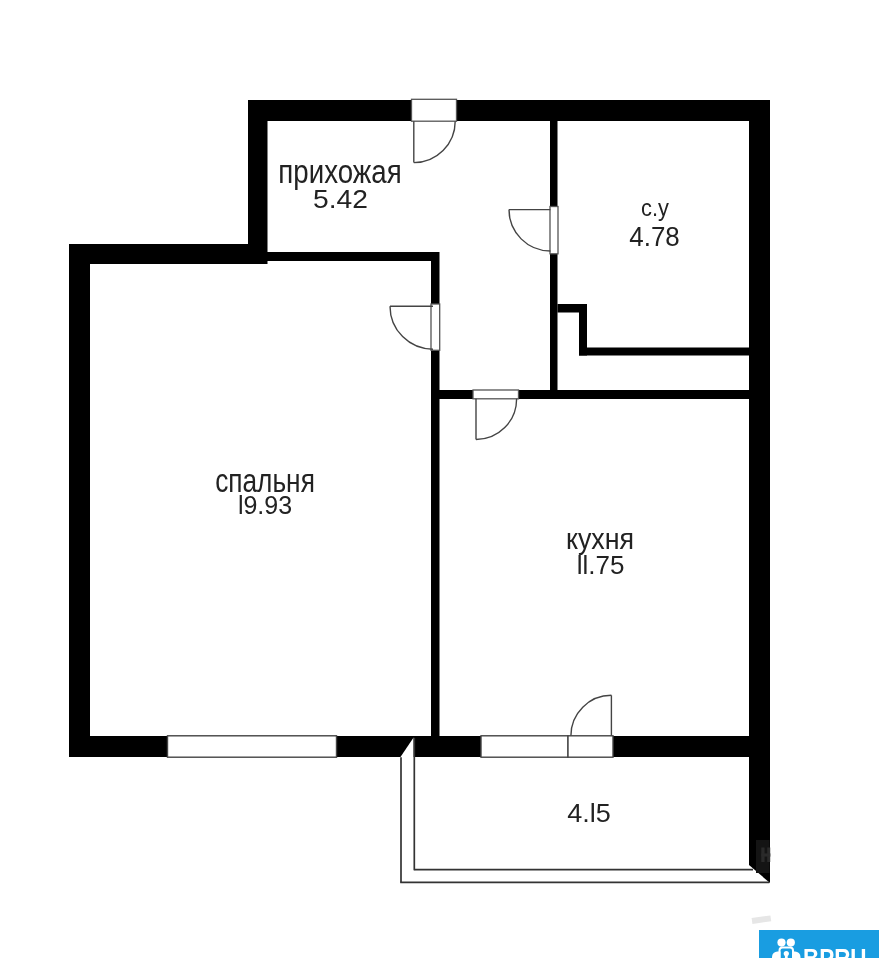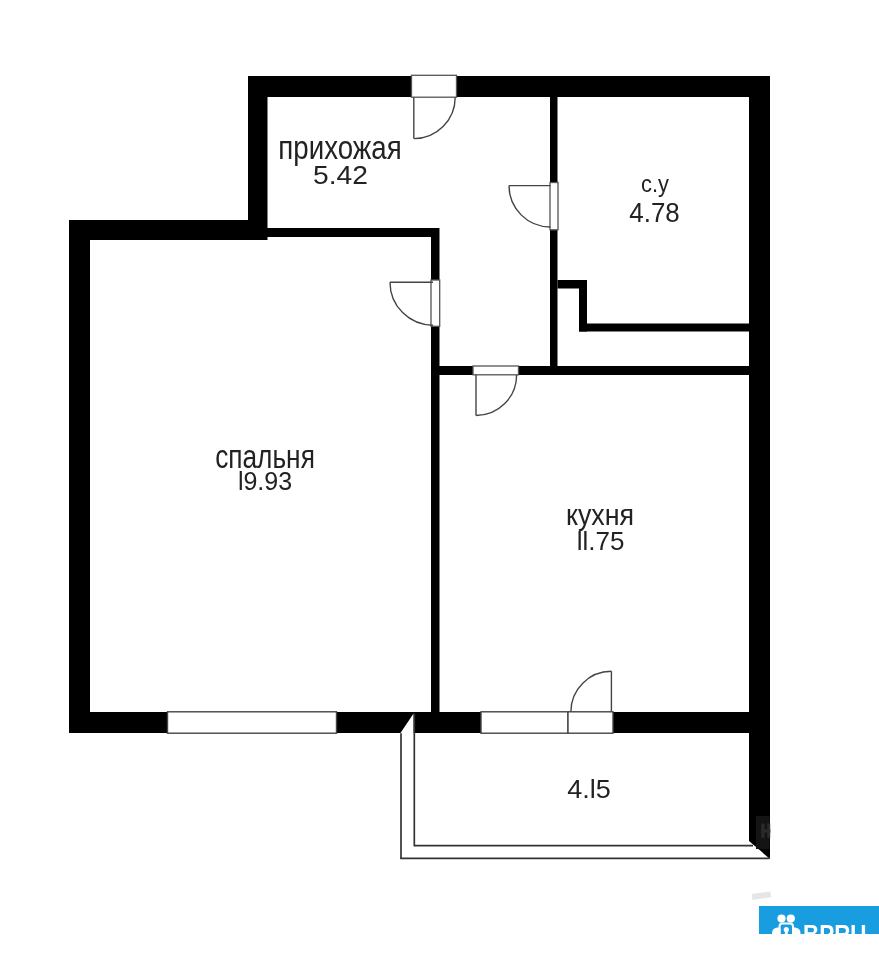--- a/index.html
+++ b/index.html
@@ -1,16 +1,16 @@
 <!DOCTYPE html>
 <html><head>
 <meta charset="utf-8">
 <style>
   html,body{margin:0;padding:0;background:#ffffff;}
-  #page{position:relative;width:879px;height:934px;background:#ffffff;overflow:hidden;}
+  #page{position:relative;width:879px;height:934px;background:#ffffff;overflow:hidden;margin-top:24px;}
   svg{position:absolute;left:0;top:0;}
   text{font-family:"Liberation Sans", sans-serif;fill:#222222;}
 </style>
 </head>
 <body>
 <div id="page">
 <svg width="879" height="960" viewBox="0 0 879 960">
 
   <rect x="0" y="0" width="879" height="960" fill="#ffffff"></rect>
 

